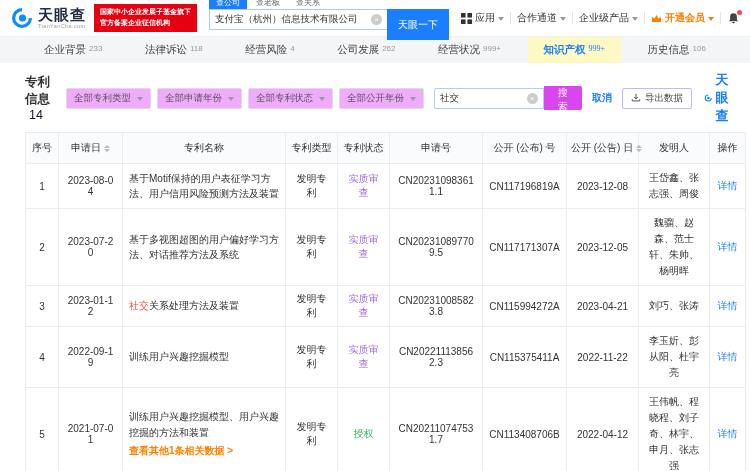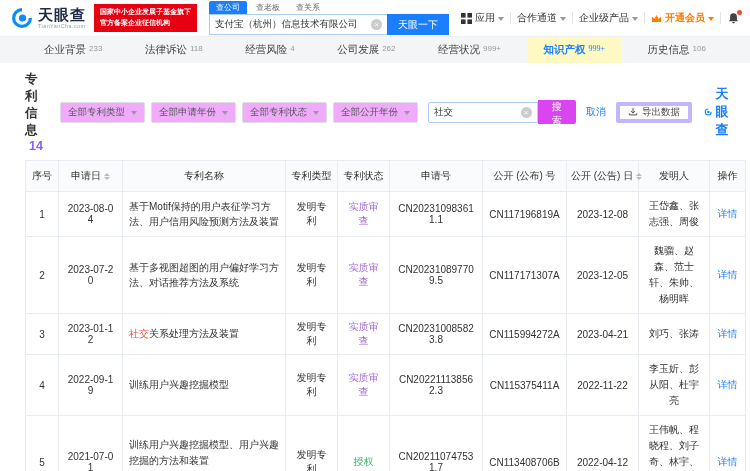--- a/index.html
+++ b/index.html
@@ -19,21 +19,21 @@
   .search-wrap { display:flex; flex-direction:column; margin-left:4px; }
   .search-tabs { display:flex; gap:2px; height:13px; align-items:flex-end; }
   .search-tab { font-size:8px; color:#666; padding:1px 7px 1px; cursor:pointer; }
   .search-tab.active { background:#1a7eff; color:#fff; border-radius:2px 2px 0 0; }
   .search-row { display:flex; }
   .search-box { width:178px; height:21px; border:1px solid #a9cdfb; border-right:none;
     display:flex; align-items:center; padding:0 5px; background:#fff; }
   .search-box .q { font-size:9.5px; color:#333; flex:1; white-space:nowrap; overflow:hidden; }
   .clear-ic { width:11px; height:11px; border-radius:50%; background:#ccc; color:#fff;
     font-size:8px; line-height:11px; text-align:center; flex:none; cursor:pointer; }
-  .go-btn { height:21px; background:#1a7eff; color:#fff; font-size:10px; border:none;
+  .go-btn { height:31px; background:#1a7eff; color:#fff; font-size:10px; border:none;
     padding:0 11px; cursor:pointer; white-space:nowrap; }
   .top-menu { margin-left:auto; display:flex; align-items:center; gap:6px; font-size:10px; color:#333; }
   .menu-item { display:flex; align-items:center; gap:3px; white-space:nowrap; cursor:pointer; }
   .divider { width:1px; height:12px; background:#e4e4e4; }
   .caret { width:0; height:0; border-left:3.5px solid transparent; border-right:3.5px solid transparent;
     border-top:4px solid #999; margin-top:1px; }
   .vip { color:#ff7d00; font-weight:bold; }
   .vip .caret { border-top-color:#ff7d00; }
   .bell-wrap { position:relative; display:flex; }
   .red-dot { position:absolute; top:-2px; right:-2px; width:5px; height:5px; border-radius:50%; background:#f5483b; }
@@ -43,32 +43,32 @@
     justify-content:space-between; padding:0 28px; }
   .nav-tab { display:flex; align-items:center; gap:3px; padding:0 16px; font-size:10.5px;
     color:#444; cursor:pointer; }
   .nav-tab .cnt { font-size:8px; color:#999; margin-top:-4px; }
   .nav-tab.active { background:#fef9c3; color:#1a7eff; font-weight:bold;font-family:Liberation Serif, serif; }
   .nav-tab.active .cnt { color:#1a7eff; font-weight:normal; }
 
   
   .toolbar { display:flex; align-items:center; padding:8px 14px 7px 25px; gap:6px; }
   .tb-title { font-size:12.5px; font-weight:bold; color:#333; }
-  .tb-title b { color:#8b5cf6; margin-left:4px; font-weight:bold; }
+  .tb-title b { color:#0f172a; margin-left:4px; font-weight:normal; }
   .spacer { flex:1; }
   .dd { display:flex; align-items:center; gap:6px; border:1px solid #ddd; border-radius:2px;
     background:#f0abfc; font-size:9.5px; color:#555; padding:0 7px; height:21px; cursor:pointer; white-space:nowrap; }
   .tb-search { display:flex; align-items:center; margin-left:4px; }
   .tb-input { width:118px; height:21px; border:1px solid #aecdf8; border-radius:2px 0 0 2px;
     display:flex; align-items:center; padding:0 5px; }
   .tb-input .q { flex:1; font-size:9.5px; color:#333; }
   .tb-go { height:24px; background:#d946ef; color:#fff; font-size:10px; border:none;
     border-radius:0 2px 2px 0; padding:0 10px; cursor:pointer; }
-  .tb-cancel { font-size:10px; color:#1a7eff; margin:0 4px; cursor:pointer; white-space:nowrap; }
-  .export-btn { display:flex; align-items:center; gap:4px; border:4px solid #c4b5fd; border-radius:2px;
+  .tb-cancel { font-size:10px; color:#1a7eff; margin:0 4px; cursor:pointer; white-space:nowrap;font-weight:bold; }
+  .export-btn { display:flex; align-items:center; gap:4px; border:1px solid #c4b5fd; border-radius:2px;
     height:21px; padding:0 8px; font-size:9.5px; color:#444; background:#fff; cursor:pointer; white-space:nowrap; }
   .tb-brand { display:flex; align-items:center; gap:3px; margin-left:6px; }
   .tb-brand svg { width:16px; height:16px; }
   .tb-brand span { font-size:13px; font-weight:bold; color:#1a7eff; }
 
   
   .tbl-wrap { padding:0 25px; }
   table { width:700px; border-collapse:collapse; table-layout:fixed; }
   th, td { border:1px solid #e8ebf0; font-size:10px; text-align:center;
     padding:6px 6px; vertical-align:middle; word-break:break-all; }

